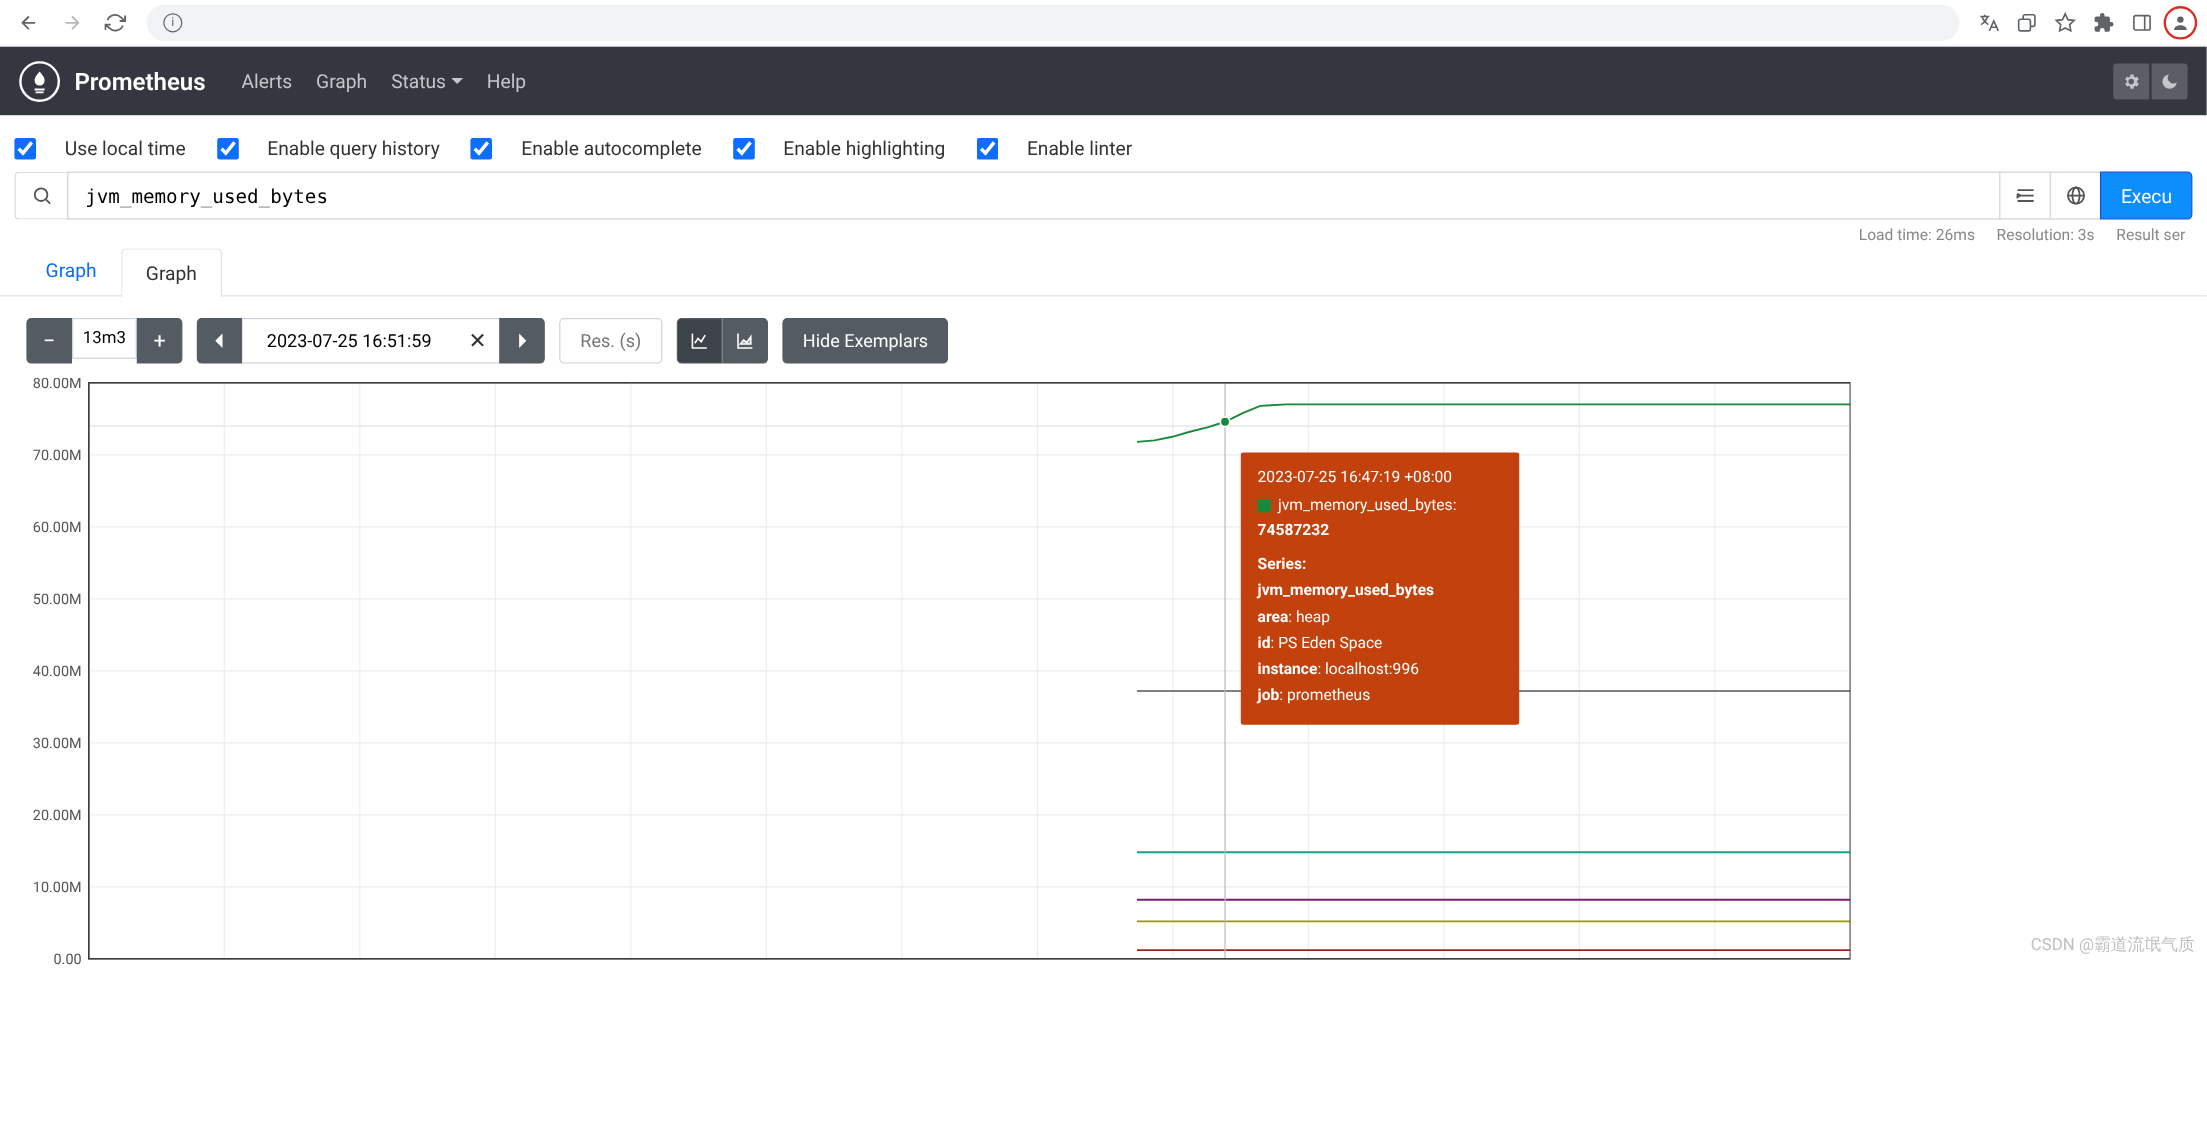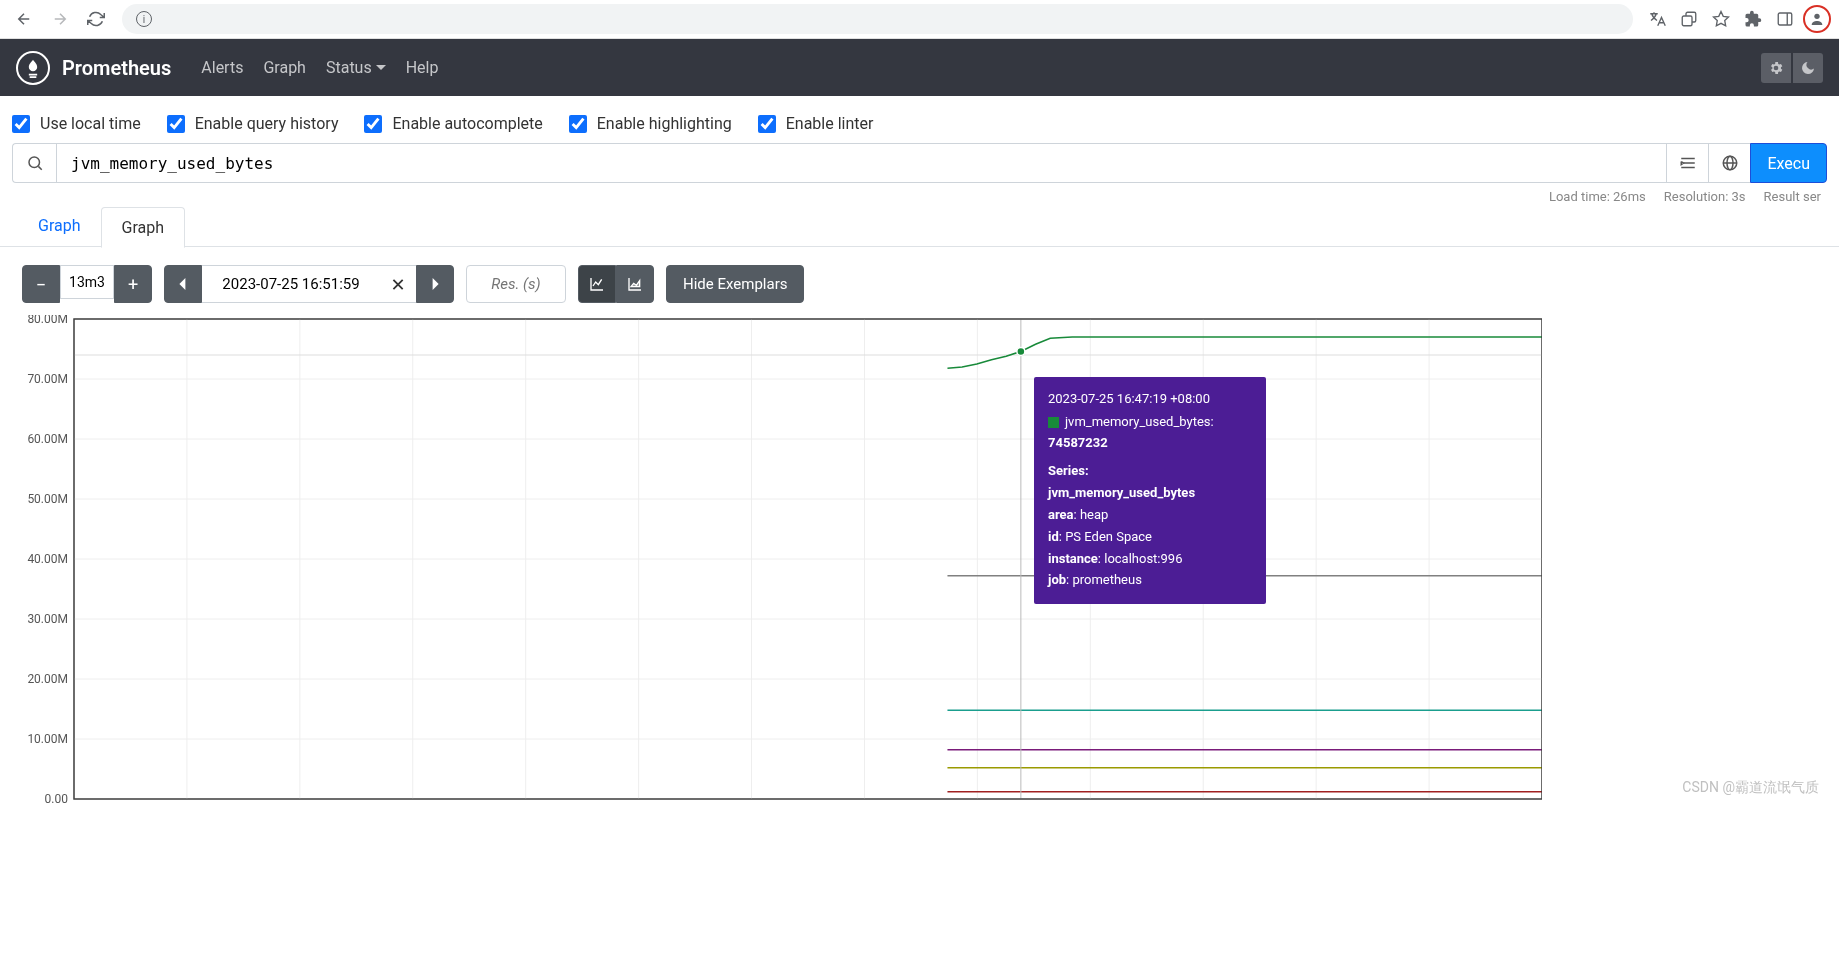--- a/index.html
+++ b/index.html
@@ -20,21 +20,21 @@
 .prom-logo-text { font-size:20px; font-weight:600; }
 .prom-nav { display:flex; gap:20px; }
 .prom-nav-item { color:#c5c6c9; font-size:16px; cursor:pointer; display:flex; align-items:center; gap:4px; }
 .prom-header-right { margin-left:auto; display:flex; gap:2px; }
 .hdr-btn { width:30px; height:30px; background:#5b5e66; color:#c5c6c9; display:flex; align-items:center; justify-content:center; cursor:pointer; }
 .hdr-btn:first-child { border-radius: 3px 0 0 3px; }
 .hdr-btn:last-child { border-radius: 0 3px 3px 0; }
 
 
 .options-row { padding: 18px 12px 10px; display:flex; gap:26px; }
-.opt { display:flex; align-items:center; gap:10px; font-size:16px; color:#333; cursor:pointer;justify-content:center; }
+.opt { display:flex; align-items:center; gap:24px; font-size:16px; color:#333; cursor:pointer;justify-content:center; }
 .opt input { width:18px; height:18px; accent-color:#0d6efd; }
 
 
 .query-row { padding: 0 12px; display:flex; gap:0; }
 .query-search { width:44px; height:40px; border:1px solid #ced4da; border-right:none; display:flex; align-items:center; justify-content:center; border-radius:4px 0 0 4px; }
 .query-input { flex:1; height:40px; border:1px solid #ced4da; border-right:none; padding:0 14px; font-size:16px; font-family: Menlo, Monaco, Consolas, monospace; outline:none; }
 .query-side-btn { width:42px; height:40px; border:1px solid #ced4da; border-right:none; display:flex; align-items:center; justify-content:center; background:#fff; cursor:pointer; }
 .execute-btn { height:40px; background:#0d8efd; color:#fff; border:1px solid #1d4ed8; padding:0 16px; font-size:16px; cursor:pointer; border-radius:0 4px 4px 0; }
 
 
@@ -48,34 +48,34 @@
 
 .controls-row { display:flex; gap:12px; padding:18px 22px 8px; align-items:center; border-top:1px solid #dee2e6; margin-top:-1px; }
 .btn-group { display:flex; }
 .ctrl-btn { height:38px; min-width:38px; background:#545b62; color:#fff; border:1px solid #545b62; display:flex; align-items:center; justify-content:center; cursor:pointer; font-size:18px; }
 .ctrl-btn:first-child { border-radius:4px 0 0 4px; }
 .ctrl-btn:last-child { border-radius:0 4px 4px 0; }
 .ctrl-btn.active { background:#3d4348; }
 .range-input { height:34px; width:54px; border:1px solid #ced4da; text-align:center; font-size:14px; }
 .end-input { height:38px; width:178px; border:1px solid #ced4da; border-left:none; border-right:none; text-align:center; font-size:15px; }
 .clear-btn { height:38px; width:36px; background:#fff; border:1px solid #ced4da; border-left:none; border-right:none; display:flex; align-items:center; justify-content:center; cursor:pointer; color:#333; font-size:18px; }
-.res-input { height:38px; width:100px; border:1px solid #ced4da; border-radius:4px; text-align:center; font-size:15px;font-style:italic; }
+.res-input { height:38px; width:86px; border:1px solid #ced4da; border-radius:4px; text-align:center; font-size:15px; }
 .exemplars-btn { height:38px; background:#545b62; color:#fff; border:1px solid #545b62; border-radius:4px; padding:0 16px; font-size:15px; cursor:pointer; }
 
 
 .chart-wrap { position:relative; margin:4px 0 0 22px; }
 .chart-svg { display:block; }
-.tooltip { position:absolute; left:1012px; top:62px; background:#4c1d95; color:#fff; padding:12px 14px; font-size:13px; border-radius:2px; line-height:1.6; width:232px; }
+.tooltip { position:absolute; left:1012px; top:62px; background:#c2410c; color:#fff; padding:12px 14px; font-size:13px; border-radius:2px; line-height:1.6; width:232px; }
 .tooltip .swatch { display:inline-block; width:11px; height:11px; background:#188a3a; margin-right:6px; vertical-align:middle; }
 .tooltip b { font-weight:700; }
 .tooltip .hdr { color:#fff; margin-bottom:2px; }
 .tooltip .metric { margin-bottom:8px; }
 .tooltip .row { margin:1px 0; }
 
-.watermark { position:absolute; right:20px; bottom:8px; color:#c0c0c0; font-size:14px; }
+.watermark { position:absolute; right:10px; bottom:8px; color:#c0c0c0; font-size:14px; }
 </style>
 </head>
 <body>
 
 <div class="browser-bar">
   <div class="nav-btn">
       <svg width="18" height="18" viewBox="0 0 24 24" fill="none" stroke="currentColor" stroke-width="2">
         <path d="M19 12H5M12 19l-7-7 7-7"></path>
       </svg>
     </div>

